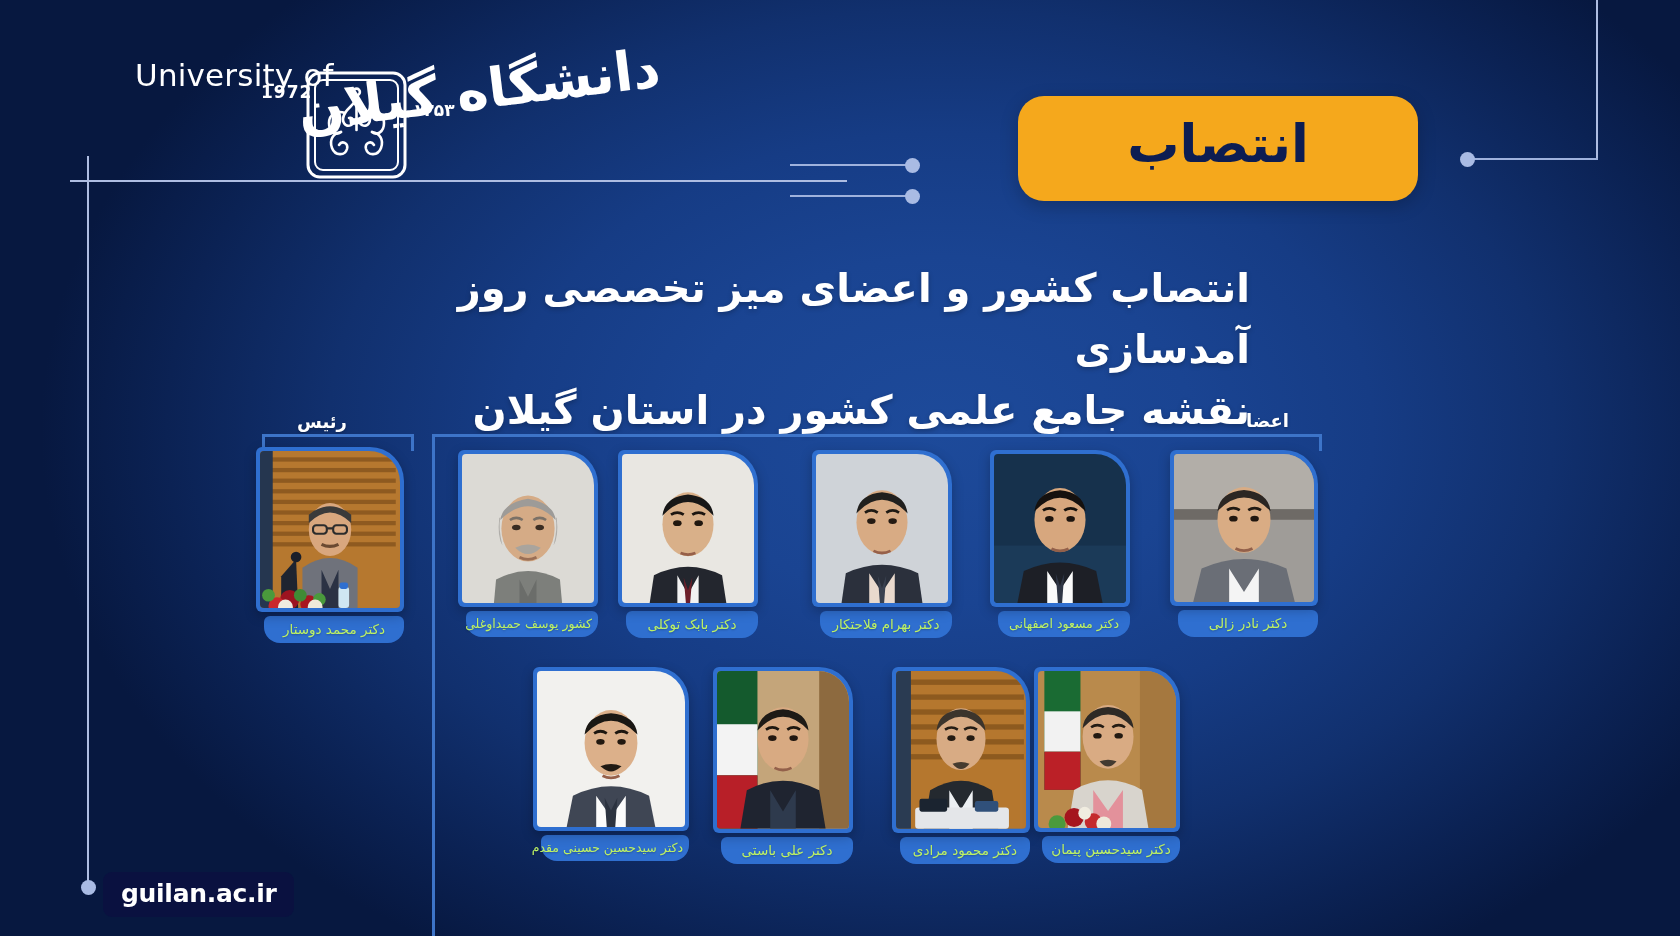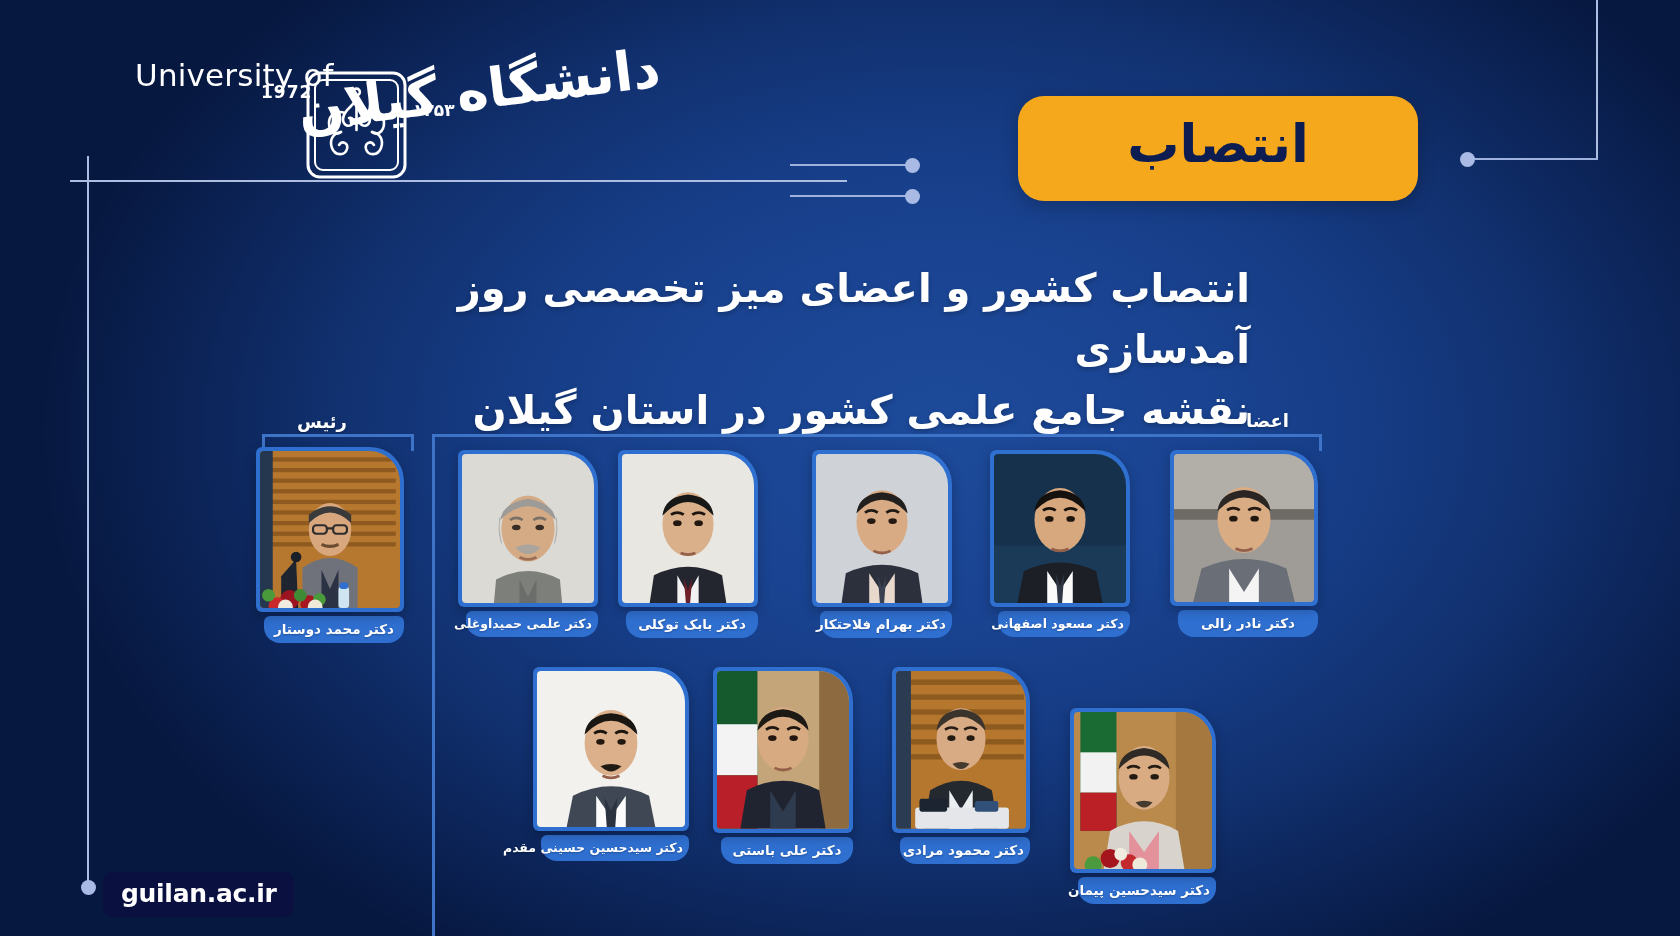--- a/index.html
+++ b/index.html
@@ -91,21 +91,21 @@
     box-shadow:0 4px 12px rgba(0,0,0,.25);
   }
   .photo{
     width:100%; height:100%; display:block;
     border-radius:4px 31px 4px 4px; overflow:hidden; position:relative;
   }
   .photo svg{display:block;width:100%;height:100%;}
   .nameplate{
     margin-top:4px; background:#2f6fd0;
     border-radius:6px 6px 16px 16px;
-    color:#ffffff; font-size:13.5px; font-weight:700;
+    color:#bef264; font-size:13.5px; font-weight:400;
     text-align:center; padding:5px 6px 6px 6px;
     white-space:nowrap;
     text-shadow:0 1px 2px rgba(0,0,0,.25);
   }
   .nameplate.wide{ font-size:12.5px; }
 
   
   #url-pill{
     position:absolute; left:103px; top:872px;
     background:#0a1140; border-radius:9px;
@@ -231,21 +231,21 @@
           <path d="M89 60 Q91 78 86 86 Q90 70 88 60 Z" fill="#b0aeaa"></path>
           <ellipse cx="51" cy="69" rx="4" ry="2.6" fill="#3a2d23"></ellipse>
           <ellipse cx="73" cy="69" rx="4" ry="2.6" fill="#3a2d23"></ellipse>
           <path d="M45 62 Q51 58 57 62" stroke="#7b7167" stroke-width="2.4" fill="none"></path>
           <path d="M67 62 Q73 58 79 62" stroke="#7b7167" stroke-width="2.4" fill="none"></path>
           <path d="M50 88 Q62 82 74 88 Q68 94 62 94 Q56 94 50 88 Z" fill="#a9a49d"></path>
           <path d="M54 97 Q62 101 70 97" stroke="#9a6f56" stroke-width="2.6" fill="none"></path>
         </svg>
       </div>
     </div>
-    <div class="nameplate wide">دکتر علمی حمیداوغلی</div>
+    <div class="nameplate wide">کشور یوسف حمیداوغلی</div>
   </div>
 
   <div class="person" style="left:626px;top:450px;width:132px;">
     <div class="frame">
       <div class="photo">
         <svg viewBox="0 0 124 140" preserveAspectRatio="xMidYMid slice" aria-hidden="true">
           <rect width="124" height="140" fill="#e9e7e2"></rect>
           <path d="M26 140 L30 114 Q62 98 94 114 L98 140 Z" fill="#23262e"></path>
           <path d="M52 114 L62 132 L72 114 L72 140 L52 140 Z" fill="#f2f2f2"></path>
           <path d="M58 116 L62 128 L66 116 L64 140 L60 140 Z" fill="#6d1f2a"></path>
@@ -398,21 +398,21 @@
           <path d="M53 87 Q61 84 69 87 Q65 92 61 92 Q57 92 53 87 Z" fill="#463b2f"></path>
           <rect x="18" y="128" width="88" height="20" rx="3" fill="#e4e6e9"></rect>
           <rect x="22" y="120" width="26" height="12" rx="2" fill="#1b2430"></rect>
           <rect x="74" y="122" width="22" height="10" rx="2" fill="#30507a"></rect>
         </svg>
       </div>
     </div>
     <div class="nameplate">دکتر محمود مرادی</div>
   </div>
 
-  <div class="person" style="left:1078px;top:667px;width:138px;margin-top:41px;">
+  <div class="person" style="left:1042px;top:667px;width:138px;">
     <div class="frame">
       <div class="photo">
         <svg viewBox="0 0 130 148" preserveAspectRatio="xMidYMid slice" aria-hidden="true">
           <rect width="130" height="148" fill="#b98a4c"></rect>
           <rect x="6" y="0" width="34" height="112" fill="#1a6b33"></rect>
           <rect x="6" y="38" width="34" height="38" fill="#f2f2f2"></rect>
           <rect x="6" y="76" width="34" height="36" fill="#bb2027"></rect>
           <rect x="96" y="0" width="34" height="148" fill="#a5783f"></rect>
           <path d="M28 148 L34 112 Q66 94 98 112 L104 148 Z" fill="#d8d4cd"></path>
           <path d="M52 112 L66 132 L80 112 L80 148 L52 148 Z" fill="#e3919b"></path>

